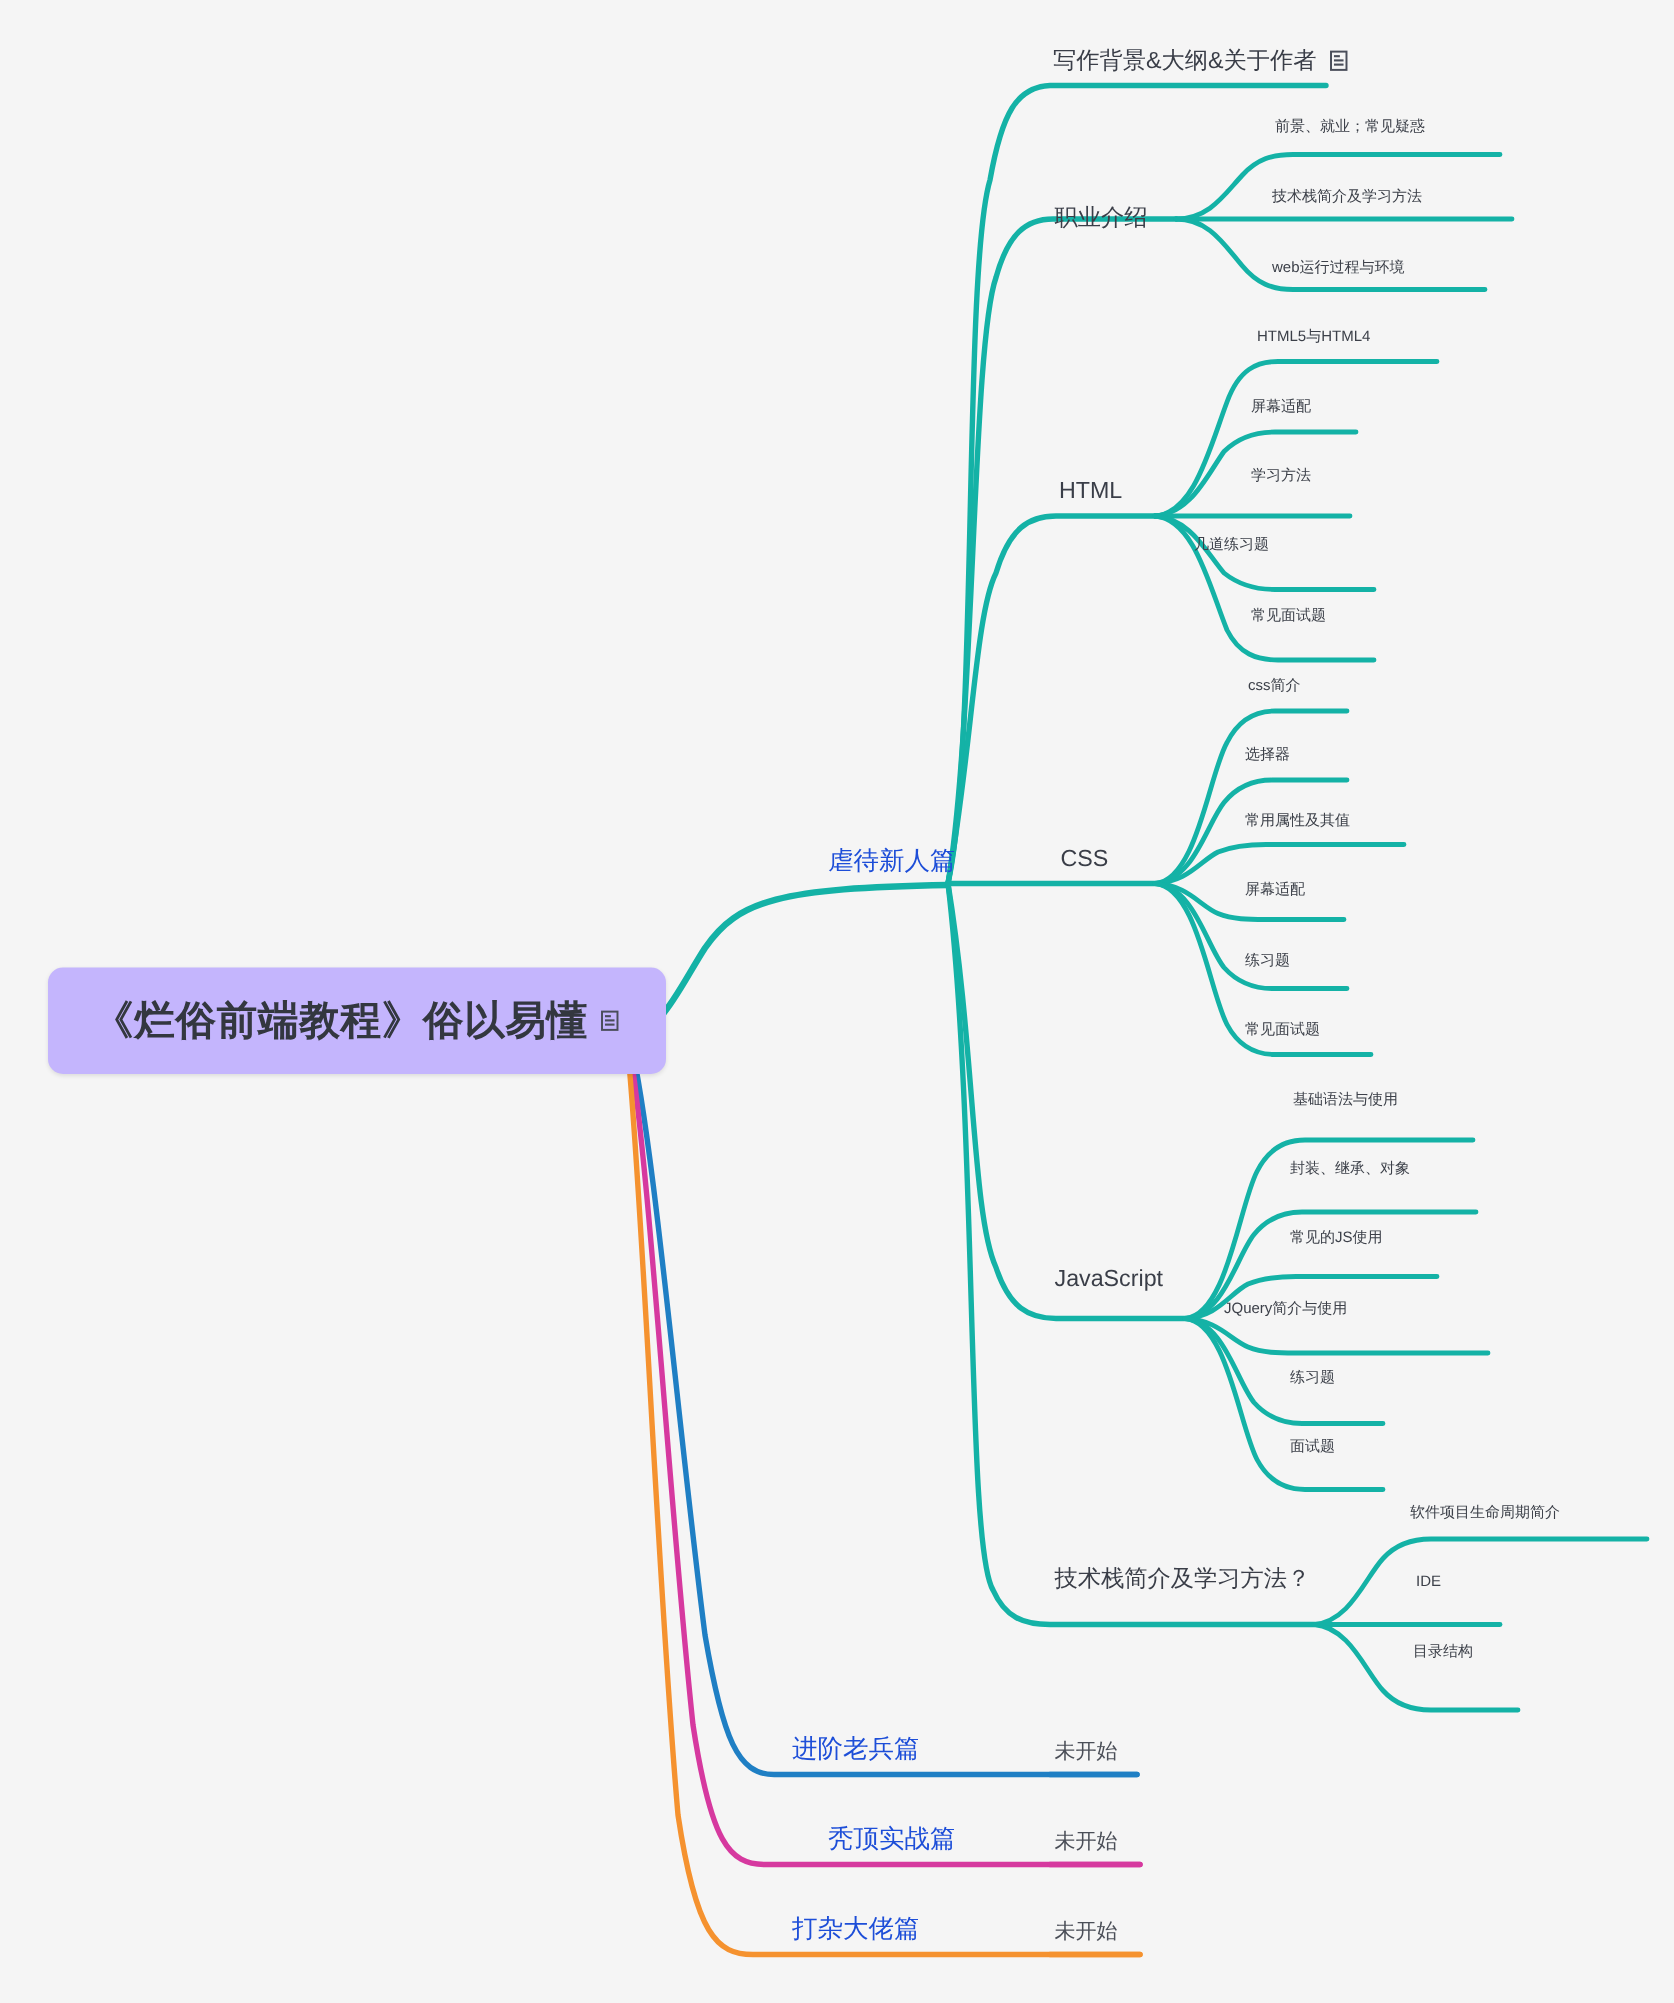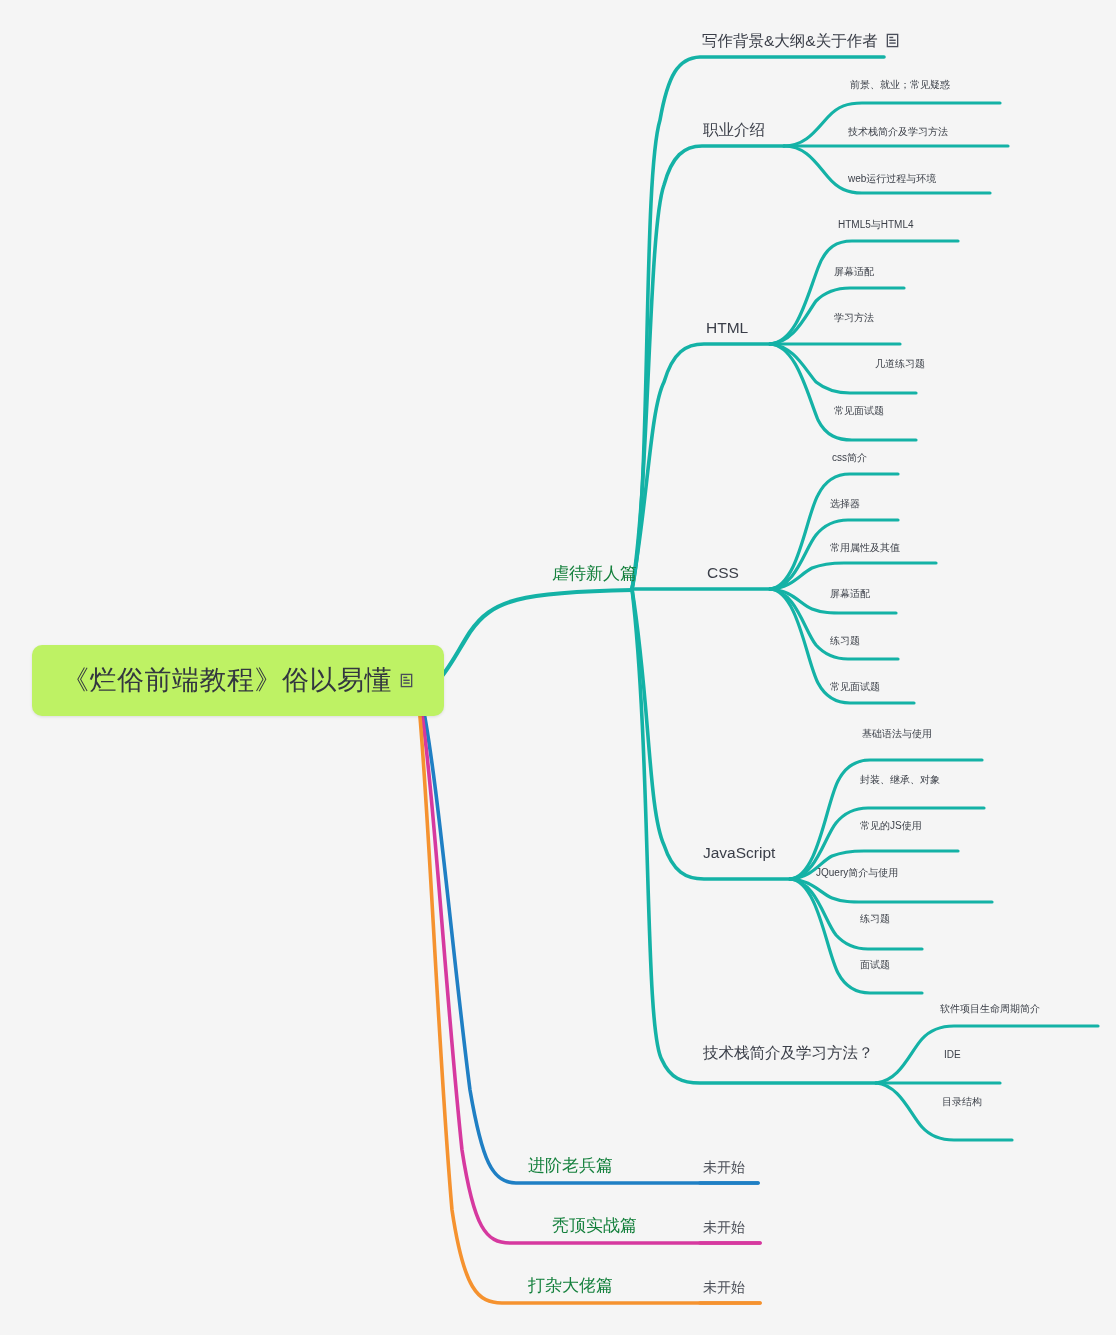--- a/index.html
+++ b/index.html
@@ -26,31 +26,32 @@
   .node {
     position: absolute;
     white-space: nowrap;
     color: #3b3f4a;
     line-height: 1;
     display: flex;
     align-items: center;
     gap: 7px;
   }
   .node-root {
-    background: #bef264;
+    background: #c4b5fd;
     border-radius: 10px;
     box-shadow: 0 1px 3px rgba(0,0,0,0.10);
     padding: 22px 30px;
     font-size: 27px;
     color: #33373f;
     letter-spacing: 0.5px;
+    font-weight: bold;
   }
   .node-l1 {
     font-size: 17px;
-    color: #15803d;
+    color: #1d4ed8;
   }
   .node-l2 {
     font-size: 15.5px;
     color: #3a3e48;
   }
   .node-leaf {
     font-size: 10px;
     color: #3c4049;
   }
   .node-status {
@@ -169,21 +170,21 @@
     <span class="note-icon">
       <svg viewBox="0 0 16 16" width="15" height="15">
         <rect x="2.5" y="1.5" width="11" height="13" fill="none" stroke="#4a4e5a" stroke-width="1.4"></rect>
         <rect x="4.6" y="4" width="4.2" height="1.5" fill="#4a4e5a"></rect>
         <rect x="4.6" y="7" width="6.8" height="1.5" fill="#4a4e5a"></rect>
         <rect x="4.6" y="10" width="6.8" height="1.5" fill="#4a4e5a"></rect>
       </svg>
     </span>
   </div>
 
-  <div class="node node-l2" style="left:703px; top:122px;">
+  <div class="node node-l2" style="left:703px; top:138px;">
     <span>职业介绍</span>
   </div>
   <div class="node node-l2" style="left:706px; top:320px;">
     <span>HTML</span>
   </div>
   <div class="node node-l2" style="left:707px; top:565px;">
     <span>CSS</span>
   </div>
   <div class="node node-l2" style="left:703px; top:845px;">
     <span>JavaScript</span>
@@ -204,21 +205,21 @@
 
   <div class="node node-leaf" style="left:838px; top:220px;">
     <span>HTML5与HTML4</span>
   </div>
   <div class="node node-leaf" style="left:834px; top:267px;">
     <span>屏幕适配</span>
   </div>
   <div class="node node-leaf" style="left:834px; top:313px;">
     <span>学习方法</span>
   </div>
-  <div class="node node-leaf" style="left:875px; top:359px;align-items:center;">
+  <div class="node node-leaf" style="left:796px; top:359px;align-items:center;">
     <span>几道练习题</span>
   </div>
   <div class="node node-leaf" style="left:834px; top:406px;">
     <span>常见面试题</span>
   </div>
 
   <div class="node node-leaf" style="left:832px; top:453px;text-align:right;">
     <span>css简介</span>
   </div>
   <div class="node node-leaf" style="left:830px; top:499px;">

